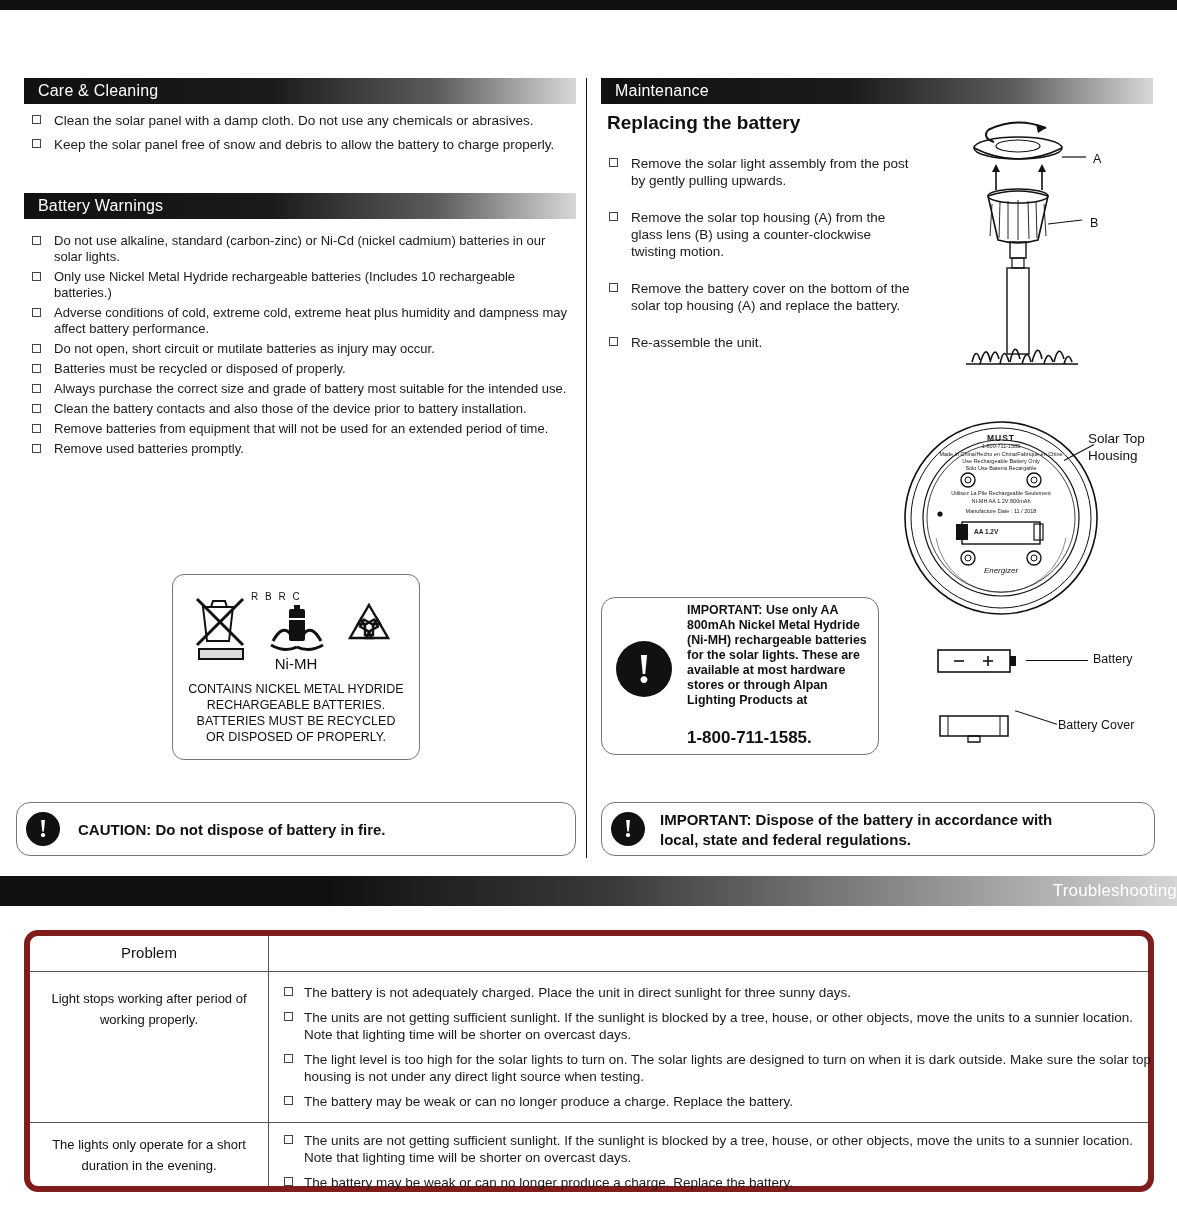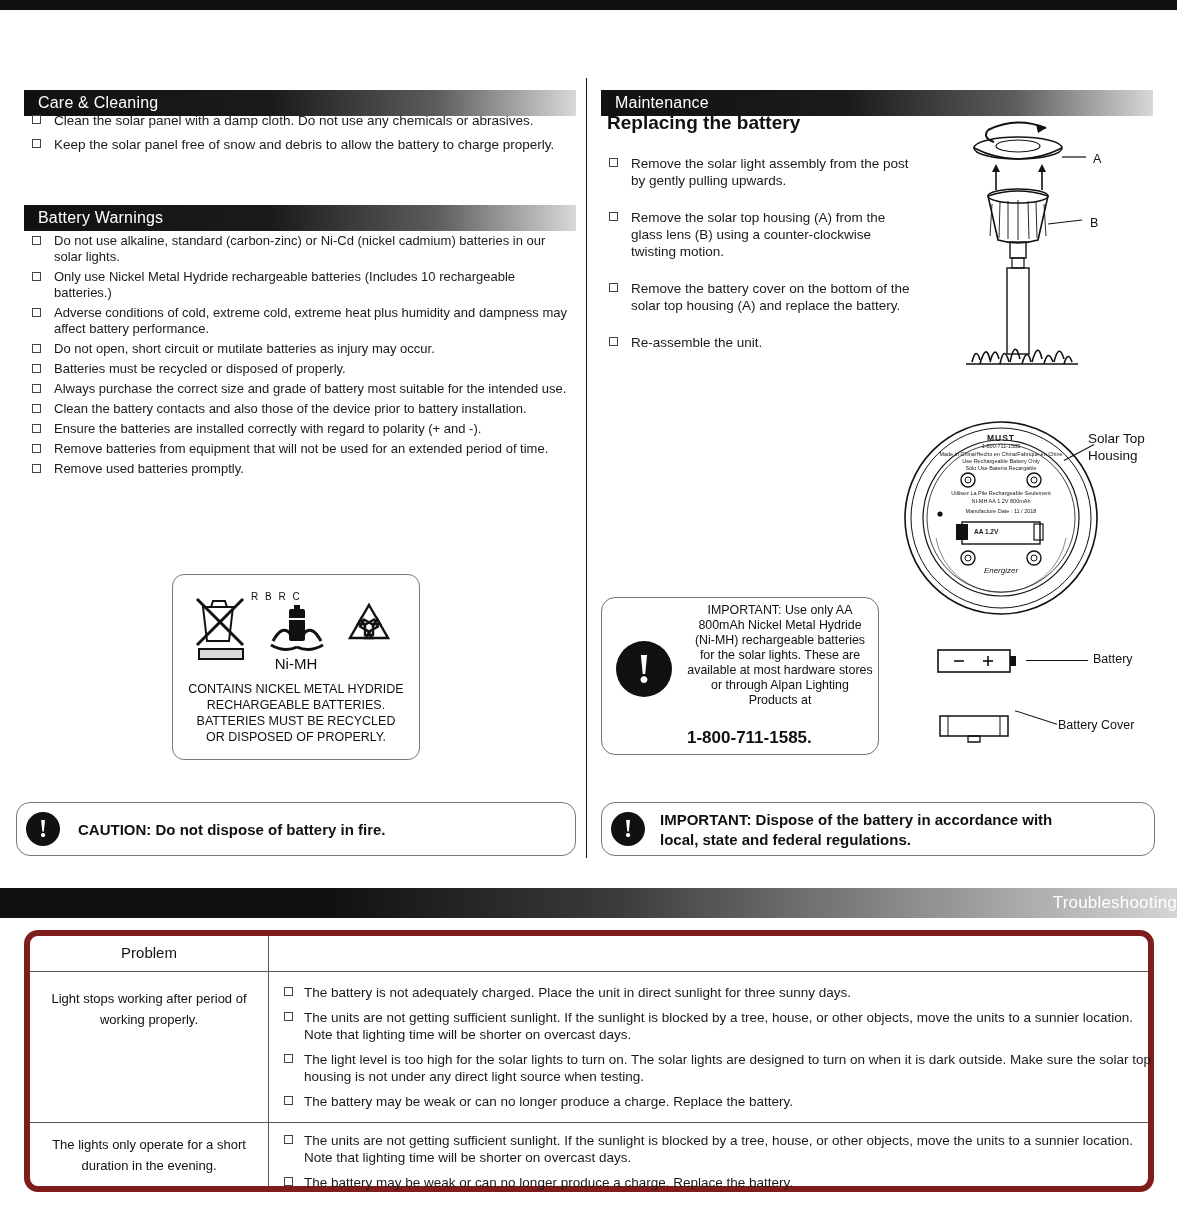--- a/index.html
+++ b/index.html
@@ -31,21 +31,20 @@
   .sec-bar {
     position: absolute;
     height: 26px;
     background: linear-gradient(to right, #111 0%, #1b1b1b 45%, #5d5d5d 75%, #d8d8d8 100%);
     color: #fff;
     font-size: 16px;
     line-height: 26px;
     padding-left: 14px;
     box-sizing: border-box;
     letter-spacing: .2px;
-    margin-top: 12px;
   }
   .sec-bar.center {
     text-align: right;
     padding-left: 0;
     background: linear-gradient(to right, #111 0%, #111 28%, #3a3a3a 52%, #d5d5d5 100%);
   }
   
   .chk-list { position: absolute; }
   .chk {
     position: relative;
@@ -132,24 +131,23 @@
     border: 1px solid #777;
     border-radius: 14px;
     box-sizing: border-box;
   }
   .imp-text {
     position: absolute;
     left: 86px;
     top: 10px;
     width: 186px;
     font-size: 12.4px;
-    font-weight: normal;
+    font-weight: bold;
     line-height: 15px;
     color: #111;
-    text-align: center;
   }
   .imp-phone {
     position: absolute;
     left: 86px;
     top: 122px;
     font-size: 17px;
     font-weight: bold;
     color: #111;
   }
   .excl {
@@ -301,21 +299,20 @@
     <div class="chk sml" style="width:530px;">
       <span class="box"></span>
       <span>Always purchase the correct size and grade of battery most suitable for the intended use.</span>
     </div>
     <div class="chk sml" style="width:510px;">
       <span class="box"></span>
       <span>Clean the battery contacts and also those of the device prior to battery installation.</span>
     </div>
     <div class="chk sml" style="width:530px;">
       <span class="box"></span>
-      <span>Ensure the batteries are installed correctly with regard to polarity (+ and -).</span>
     </div>
     <div class="chk sml" style="width:540px;">
       <span class="box"></span>
       <span>Remove batteries from equipment that will not be used for an extended period of time.</span>
     </div>
     <div class="chk sml" style="width:530px;">
       <span class="box"></span>
       <span>Remove used batteries promptly.</span>
     </div>
   </div>

